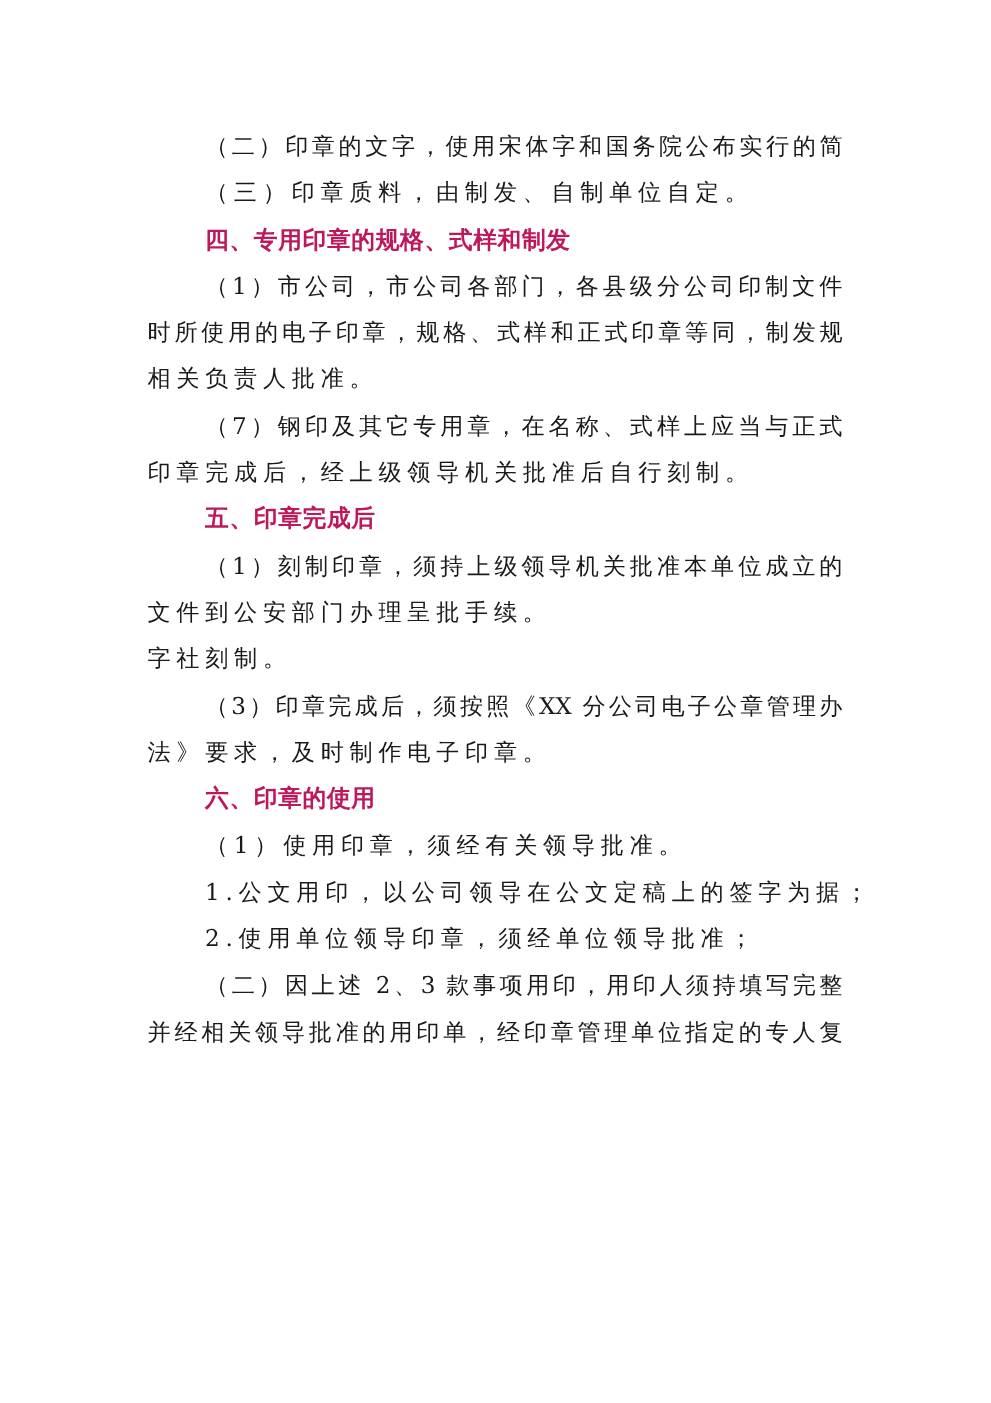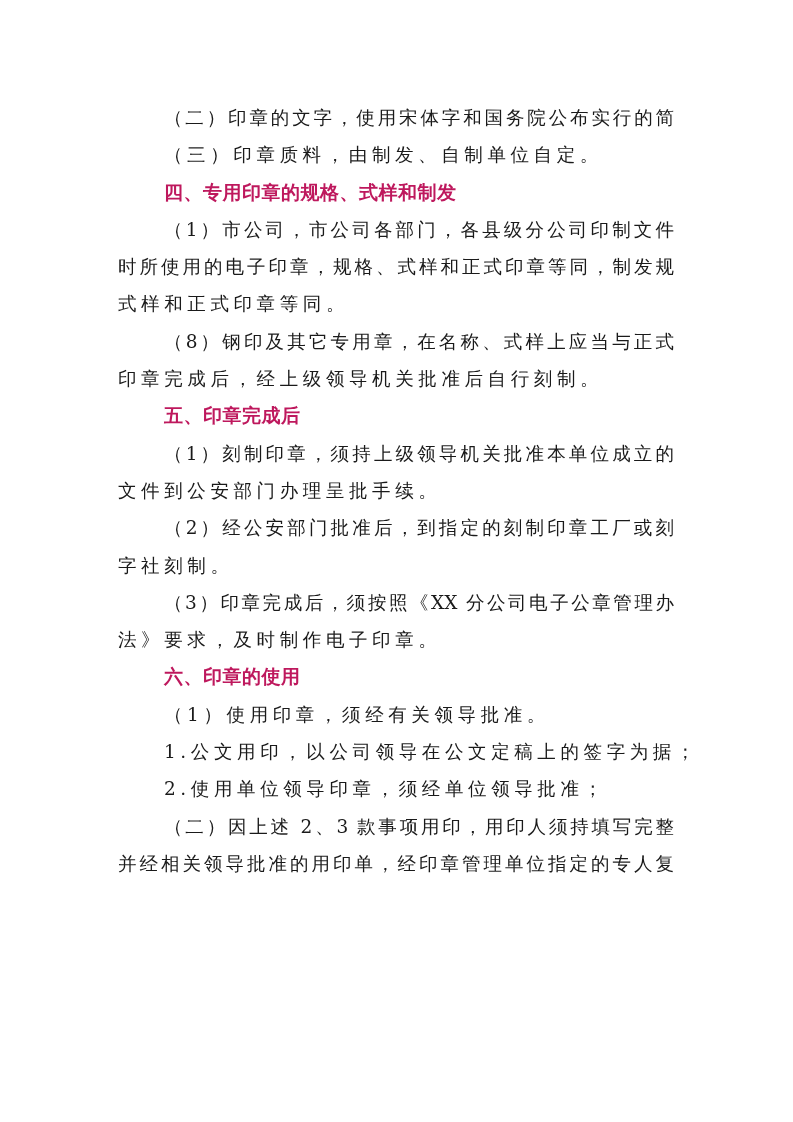--- a/index.html
+++ b/index.html
@@ -72,39 +72,38 @@
       <div class="line indent last">（三）印章质料，由制发、自制单位自定。</div>
     </div>
 
     <div class="para">
       <div class="line heading">四、专用印章的规格、式样和制发</div>
     </div>
 
     <div class="para">
       <div class="line indent">（1）市公司，市公司各部门，各县级分公司印制文件</div>
       <div class="line">时所使用的电子印章，规格、式样和正式印章等同，制发规</div>
-      <div class="line last">式样和正式印章等同。</div>
+      <div class="line last">相关负责人批准。</div>
     </div>
 
     <div class="para">
-      <div class="line indent">（8）钢印及其它专用章，在名称、式样上应当与正式</div>
+      <div class="line indent">（7）钢印及其它专用章，在名称、式样上应当与正式</div>
       <div class="line last">印章完成后，经上级领导机关批准后自行刻制。</div>
     </div>
 
     <div class="para">
       <div class="line heading">五、印章完成后</div>
     </div>
 
     <div class="para">
       <div class="line indent">（1）刻制印章，须持上级领导机关批准本单位成立的</div>
       <div class="line last">文件到公安部门办理呈批手续。</div>
     </div>
 
     <div class="para">
-      <div class="line indent">（2）经公安部门批准后，到指定的刻制印章工厂或刻</div>
       <div class="line last">字社刻制。</div>
     </div>
 
     <div class="para">
       <div class="line indent">（3）印章完成后，须按照《XX 分公司电子公章管理办</div>
       <div class="line last">法》要求，及时制作电子印章。</div>
     </div>
 
     <div class="para">
       <div class="line heading">六、印章的使用</div>

